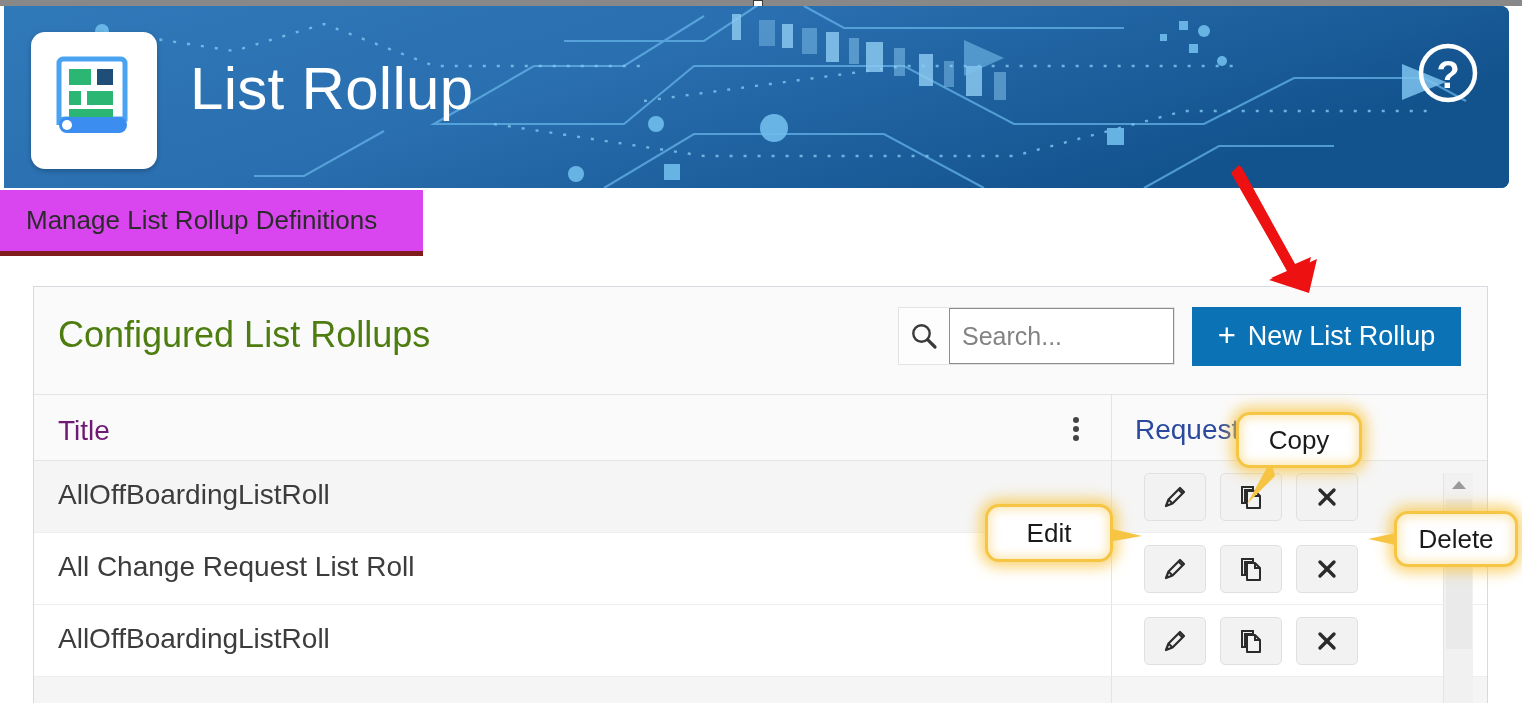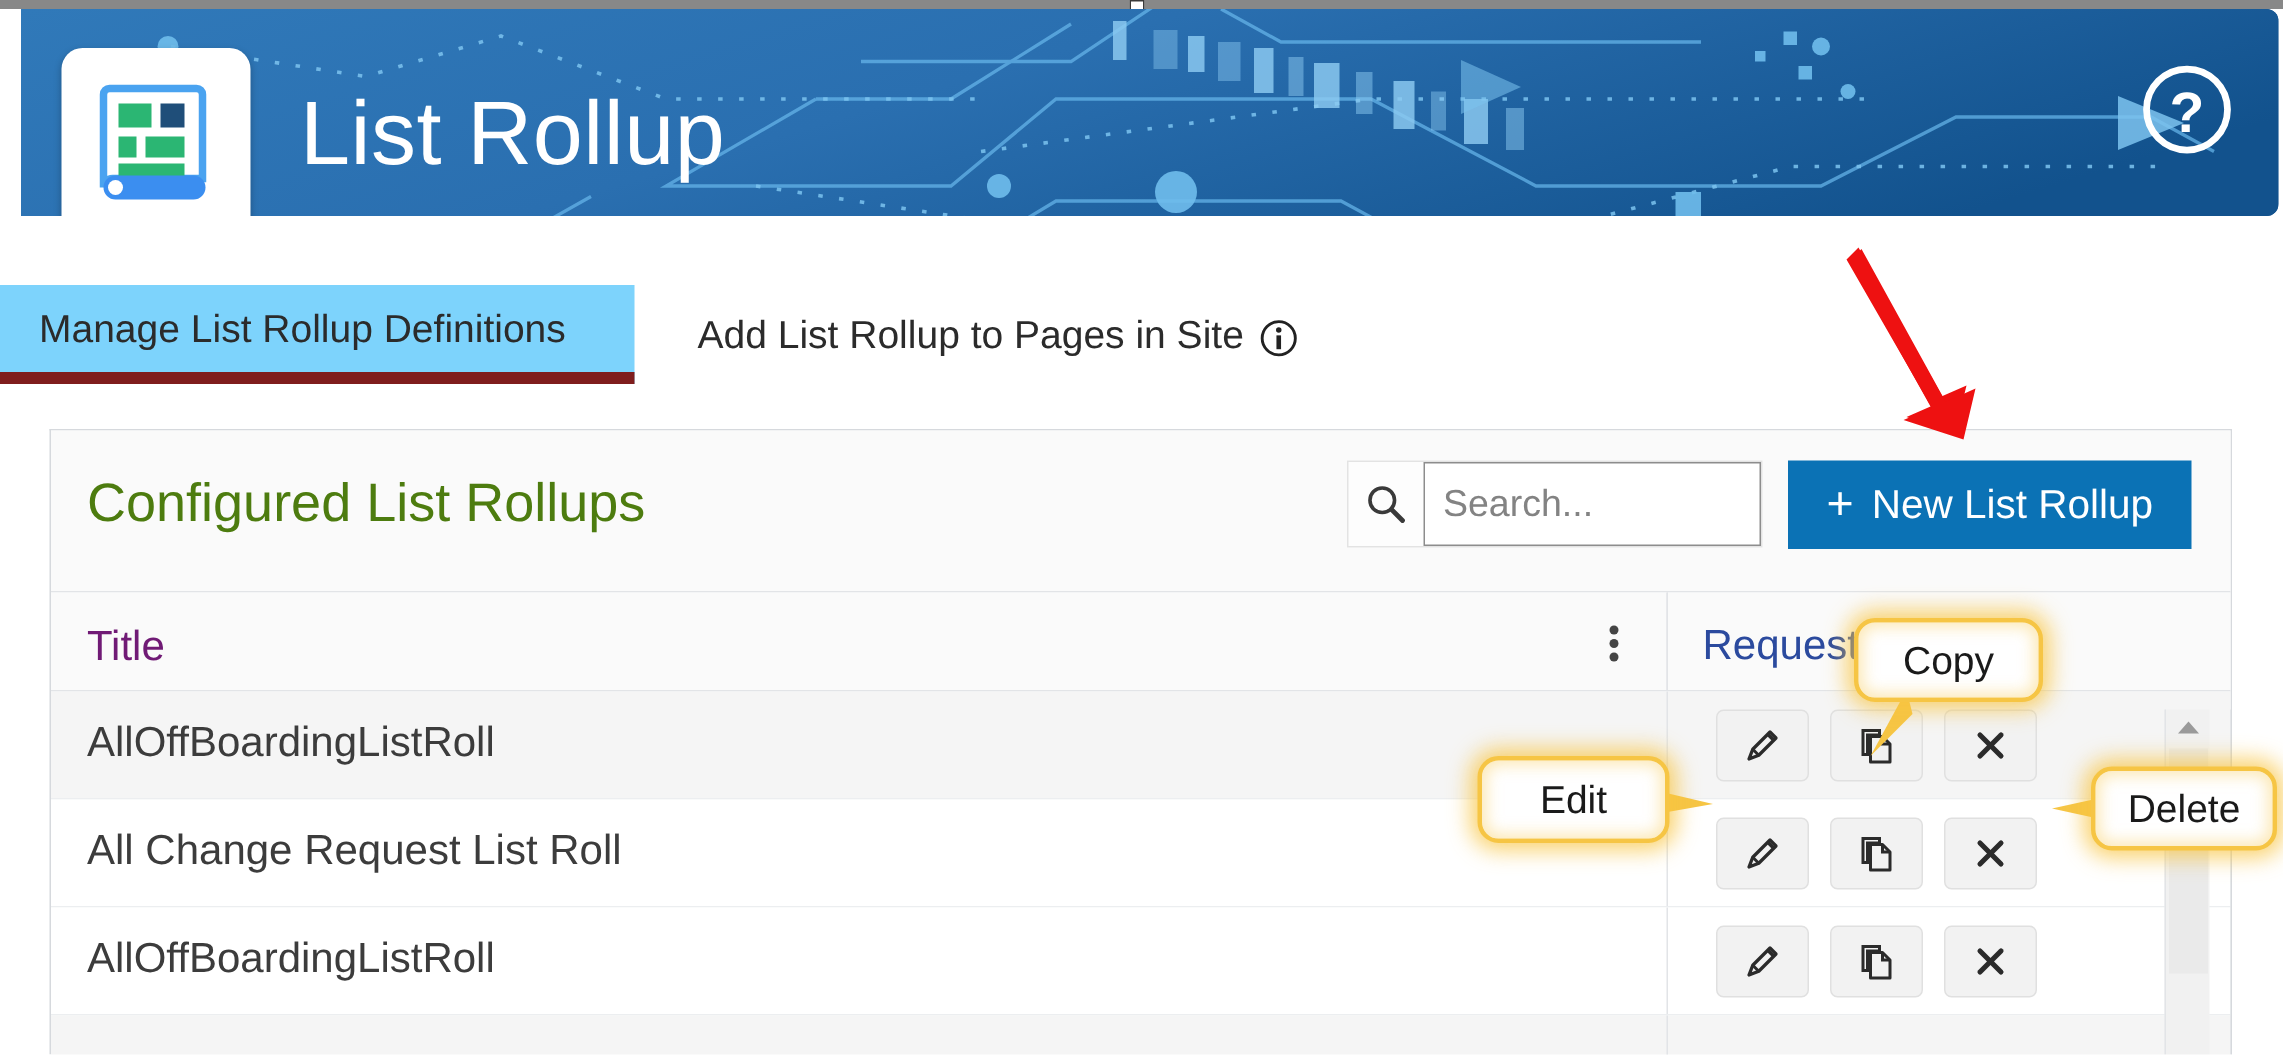--- a/index.html
+++ b/index.html
@@ -20,22 +20,22 @@
   }
   .top-strip-handle {
     position: absolute; left: 753px; top: 0px;
     width: 10px; height: 10px;
     background: #ffffff;
     border: 1px solid #3a3a3a;
   }
 
   
   .banner {
-    position: absolute; left: 14px; top: 6px;
-    width: 1505px; height: 138px;
+    position: absolute; left: 4px; top: 6px;
+    width: 1505px; height: 182px;
     background: linear-gradient(100deg, #2f74b5 0%, #2f74b5 38%, #1e5d9e 72%, #14548f 100%);
     border-radius: 0 8px 8px 0;
     overflow: hidden;
     text-align: right;
   }
   .banner-art { position: absolute; inset: 0; }
 
   .app-icon {
     position: absolute; left: 27px; top: 26px;
     width: 126px; height: 137px;
@@ -75,22 +75,22 @@
     position: absolute; top: 0;
     height: 66px;
     display: flex; align-items: center;
     font-size: 26px; color: #2b2b2b;
     padding: 0 18px;
     cursor: pointer;
     white-space: nowrap;
   }
   .tab.active {
     left: 0; width: 423px;
-    background: #7dd3fc;
-    border-bottom: 8px solid #7f1d1d;
+    background: #d946ef;
+    border-bottom: 5px solid #7f1d1d;
     justify-content: flex-start;
   }
   .tab.active span { padding-left: 8px; }
   .tab.inactive { left: 447px; background: transparent; }
   .info-circle {
     display: inline-block; margin-left: 11px;
     width: 25px; height: 25px; position: relative; top: 2px;
   }
 
   
@@ -336,28 +336,20 @@
       <circle cx="31" cy="31" r="27" fill="none" stroke="#ffffff" stroke-width="4.5"></circle>
       <text x="31" y="46" font-family="Liberation Sans, sans-serif" font-size="38" font-weight="bold" fill="#ffffff" text-anchor="middle">?</text>
     </svg>
 
   </div>
 
   <div class="tabbar">
     <div class="tab active">
       <span>Manage List Rollup Definitions</span>
     </div>
-    <div class="tab inactive">
-      <span>Add List Rollup to Pages in Site</span>
-      <svg class="info-circle" viewBox="0 0 26 26">
-        <circle cx="13" cy="13" r="11.5" fill="none" stroke="#222" stroke-width="2"></circle>
-        <circle cx="13" cy="7.2" r="1.9" fill="#222"></circle>
-        <rect x="11.4" y="11" width="3.2" height="9.6" fill="#222"></rect>
-      </svg>
-    </div>
   </div>
 
   <div class="card">
 
     <div class="card-head">
       <div class="card-title">Configured List Rollups</div>
 
       <div class="search-wrap">
         <div class="search-icon-box">
           <svg width="30" height="30" viewBox="0 0 30 30">

